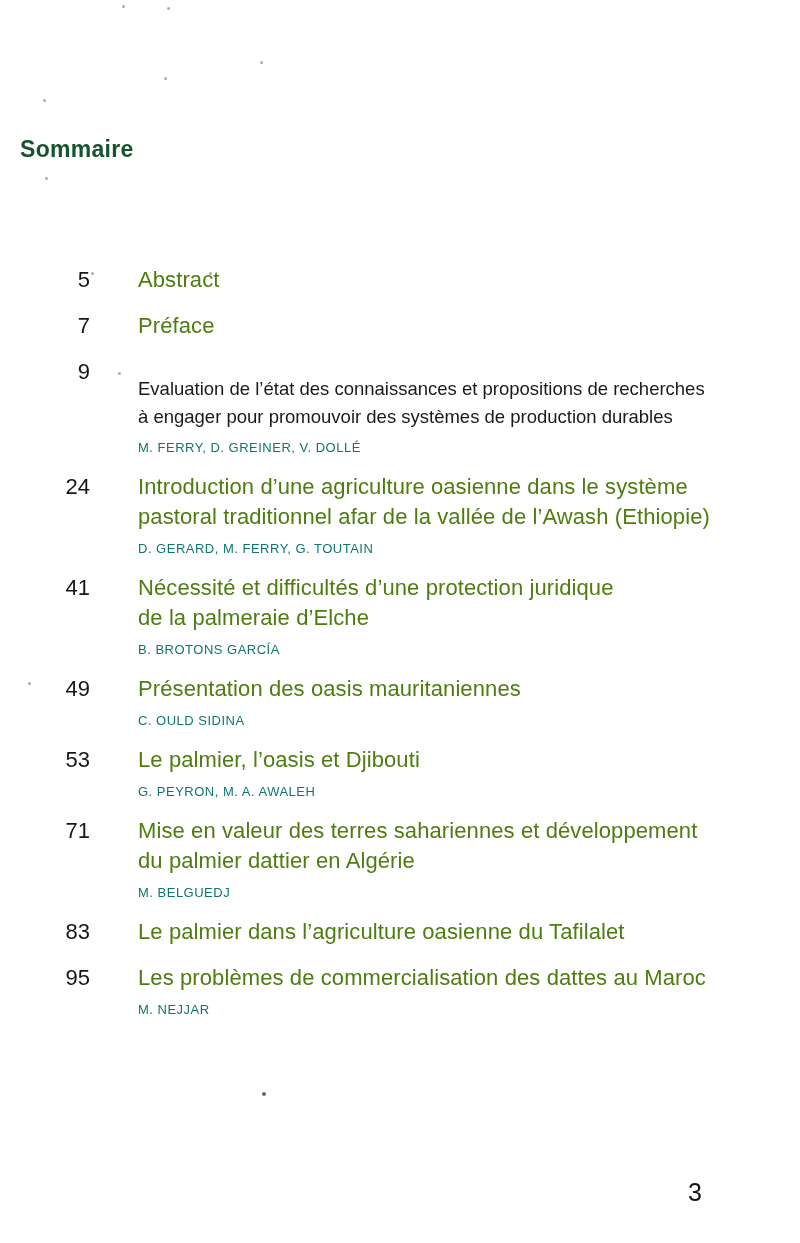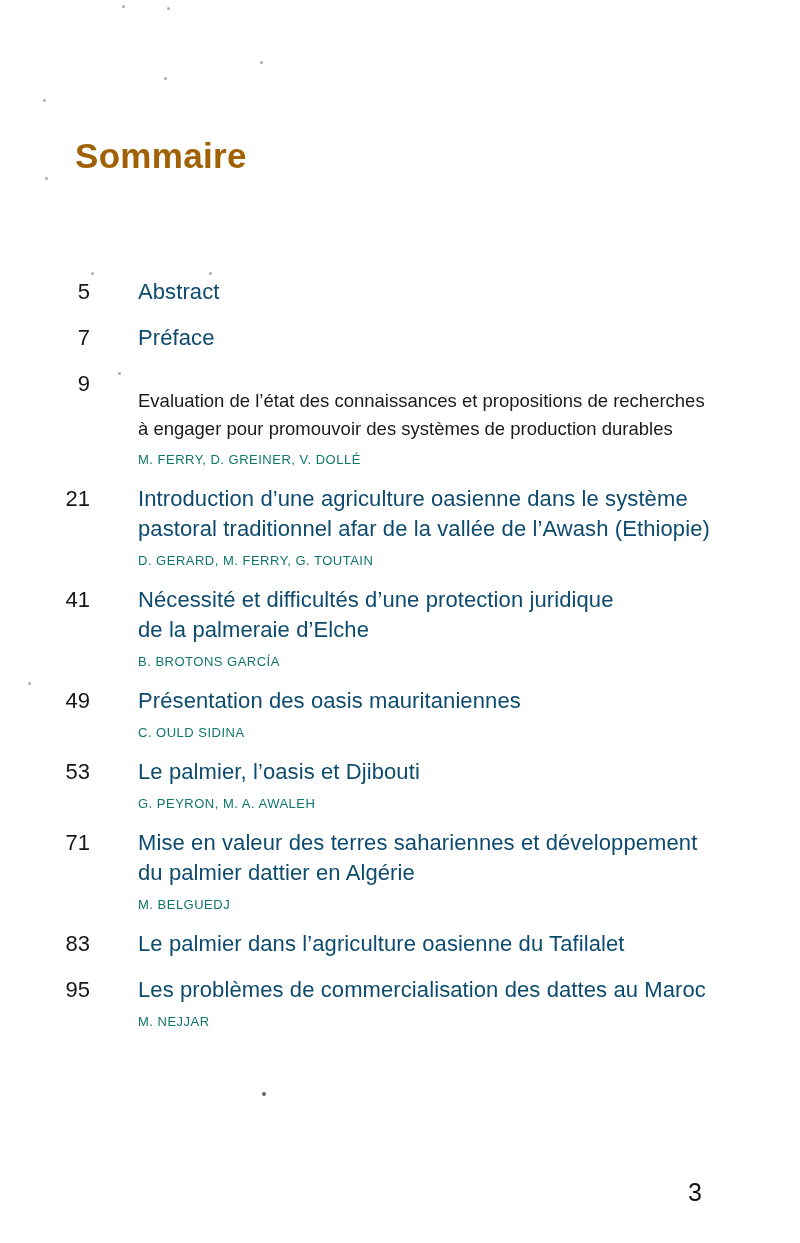--- a/index.html
+++ b/index.html
@@ -12,26 +12,25 @@
     color: #151515;
     overflow: hidden;
   }
   .page {
     position: relative;
     width: 800px;
     height: 1243px;
     padding: 138px 40px 0 20px;
   }
   .doc-title {
-    font-size: 35px;
+    font-size: 23px;
     font-weight: 700;
     letter-spacing: 0.3px;
-    margin-left: 55px;
     line-height: 1;
-    color: #a16207;
+    color: #14532d;
   }
   .toc {
     margin-top: 104px;
   }
   .entry {
     display: flex;
     align-items: flex-start;
     margin-bottom: 16px;
   }
   .entry-num {
@@ -43,21 +42,21 @@
   }
   .entry-body {
     margin-left: 48px;
     max-width: 600px;
   }
   .entry-title {
     font-size: 22px;
     line-height: 30px;
     letter-spacing: 0.1px;
     white-space: pre-line;
-    color: #0c4a6e;
+    color: #4d7c0f;
   }
   .entry-subtitle {
     font-size: 18.5px;
     line-height: 28px;
     margin-top: 18px;
     white-space: pre-line;
     color: #1a1a1a;
   }
   .entry-authors {
     font-size: 13px;
@@ -108,21 +107,21 @@
     <div class="entry">
       <div class="entry-num">9</div>
       <div class="entry-body">
         <div class="entry-subtitle">Evaluation de l’état des connaissances et propositions de recherches
 à engager pour promouvoir des systèmes de production durables</div>
         <div class="entry-authors">M. FERRY, D. GREINER, V. DOLLÉ</div>
       </div>
     </div>
 
     <div class="entry">
-      <div class="entry-num">21</div>
+      <div class="entry-num">24</div>
       <div class="entry-body">
         <div class="entry-title">Introduction d’une agriculture oasienne dans le système
 pastoral traditionnel afar de la vallée de l’Awash (Ethiopie)</div>
         <div class="entry-authors">D. GERARD, M. FERRY, G. TOUTAIN</div>
       </div>
     </div>
 
     <div class="entry">
       <div class="entry-num">41</div>
       <div class="entry-body">

